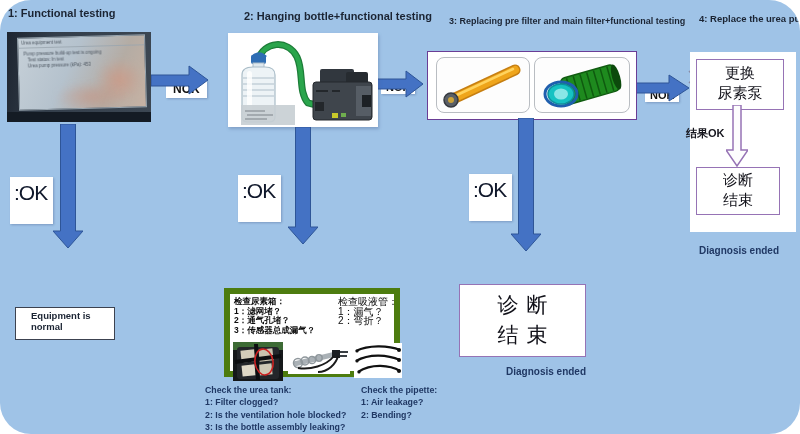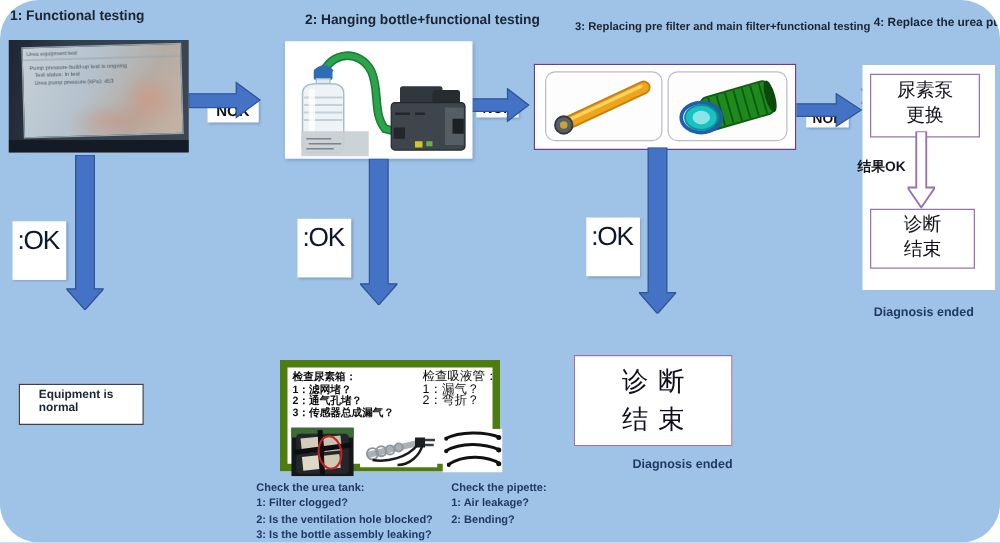--- a/index.html
+++ b/index.html
@@ -28,21 +28,21 @@
   .p1-bottom{position:absolute;left:0;right:0;bottom:0;height:10px;background:#141b24;}
   svg{display:block;}
 </style>
 </head>
 <body>
 
 <div id="stage">
 
   <div class="abs title" style="left:8px;top:7px;font-size:11px;">1: Functional testing</div>
   <div class="abs title" style="left:244px;top:10px;font-size:11px;">2: Hanging bottle+functional testing</div>
-  <div class="abs title" style="left:449px;top:16px;font-size:9px;margin-left:11px;">3: Replacing pre filter and main filter+functional testing</div>
+  <div class="abs title" style="left:449px;top:16px;font-size:9px;">3: Replacing pre filter and main filter+functional testing</div>
   <div class="abs title" style="left:699px;top:13px;font-size:9.5px;">4: Replace the urea pump</div>
 
   <div class="abs photo1" style="left:7px;top:32px;width:144px;height:90px;">
     <div class="p1-screen">
       <div class="scr-line scr-head">Urea equipment test</div>
       <div class="scr-line" style="margin-left:5px;">Pump pressure build-up test is ongoing</div>
       <div class="scr-line" style="margin-left:9px;">Test status: In test</div>
       <div class="scr-line" style="margin-left:9px;">Urea pump pressure (kPa):  453</div>
       <div class="hand" style="right:2px;top:22px;width:48px;height:44px;background:radial-gradient(closest-side,rgba(206,152,132,.8),rgba(206,152,132,0));"></div>
       <div class="hand" style="left:28%;bottom:-4px;width:74px;height:30px;background:radial-gradient(closest-side,rgba(198,148,130,.65),rgba(198,148,130,0));"></div>
@@ -114,22 +114,22 @@
         </g>
         <ellipse cx="26" cy="36" rx="16" ry="12" fill="none" stroke="#1f5fae" stroke-width="3"></ellipse>
         <ellipse cx="26" cy="36" rx="13" ry="10" fill="#16c2c2" stroke="#0d8f9f" stroke-width="1.5"></ellipse>
         <ellipse cx="26" cy="36" rx="7" ry="5.5" fill="#8ae6e6"></ellipse>
       </svg>
     </div>
   </div>
 
   <div class="abs" style="left:690px;top:52px;width:106px;height:180px;background:#fff;"></div>
   <div class="abs purplebox" style="left:696px;top:59px;width:86px;height:46px;font-size:15px;line-height:20px;padding-top:3px;">
+    <div>更换</div>
     <div>尿素泵</div>
-    <div>更换</div>
   </div>
   <svg class="abs" style="left:726px;top:105px;" width="22" height="62" viewBox="0 0 22 62">
     <polygon points="7,0 15,0 15,45 22,45 11,61 0,45 7,45" fill="#fdfdfd" stroke="#9673b5" stroke-width="1.5"></polygon>
   </svg>
   <div class="abs" style="left:686px;top:126px;font-size:11px;color:#15151d;font-weight:bold;">结果OK</div>
   <div class="abs purplebox" style="left:696px;top:167px;width:82px;height:44px;font-size:15px;line-height:20px;padding-top:2px;">
     <div>诊断</div>
     <div>结束</div>
   </div>
   <div class="abs enlines" style="left:699px;top:245px;font-size:10px;">Diagnosis ended</div>

